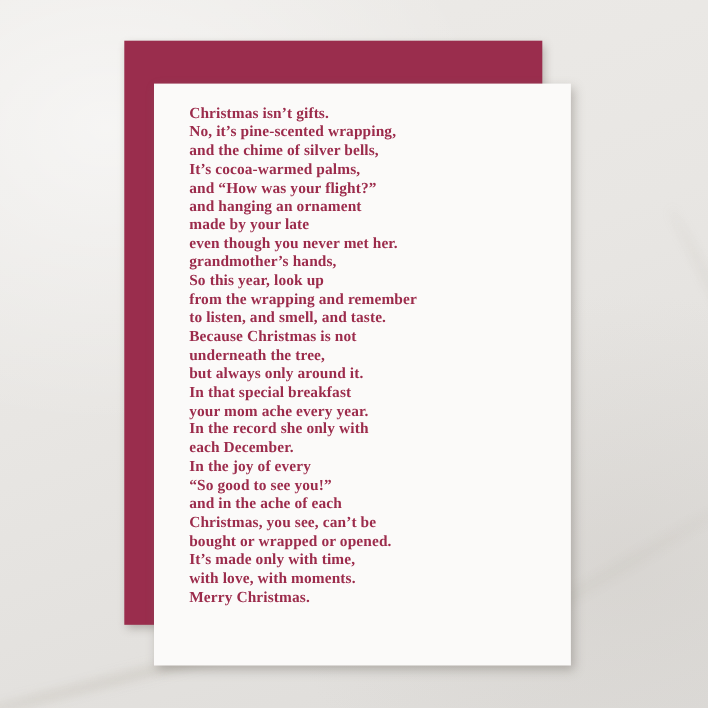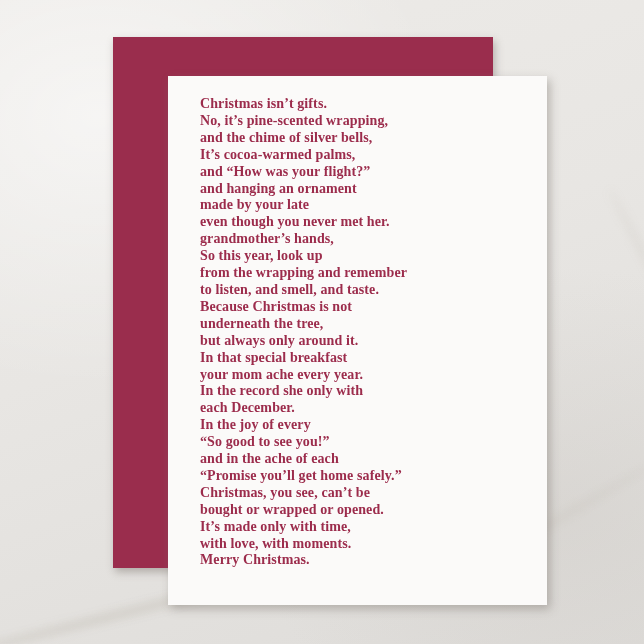--- a/index.html
+++ b/index.html
@@ -41,21 +41,21 @@
     left: 113px;
     top: 37px;
     width: 380px;
     height: 531px;
     background: var(--back-card, #9a2d4d);
     box-shadow: 2px 4px 8px rgba(115,107,100,0.45);
   }
   
   .front-card {
     position: absolute;
-    left: 168px;
+    left: 140px;
     top: 76px;
     width: 379px;
     height: 529px;
     background: var(--front-card, #fbfaf9);
     box-shadow: 3px 4px 9px rgba(122,115,108,0.45);
   }
   .poem {
     position: absolute;
     left: 32px;
     top: 20px;
@@ -99,21 +99,20 @@
         <div class="poem-line">Because Christmas is not</div>
         <div class="poem-line">underneath the tree,</div>
         <div class="poem-line">but always only around it.</div>
         <div class="poem-line">In that special breakfast</div>
         <div class="poem-line">your mom ache every year.</div>
         <div class="poem-line">In the record she only with</div>
         <div class="poem-line">each December.</div>
         <div class="poem-line">In the joy of every</div>
         <div class="poem-line">“So good to see you!”</div>
         <div class="poem-line">and in the ache of each</div>
-        <div class="poem-line">“Promise you’ll get home safely.”</div>
         <div class="poem-line">Christmas, you see, can’t be</div>
         <div class="poem-line">bought or wrapped or opened.</div>
         <div class="poem-line">It’s made only with time,</div>
         <div class="poem-line">with love, with moments.</div>
         <div class="poem-line">Merry Christmas.</div>
       </div>
   </div>
 </div>
 
 </body></html>

